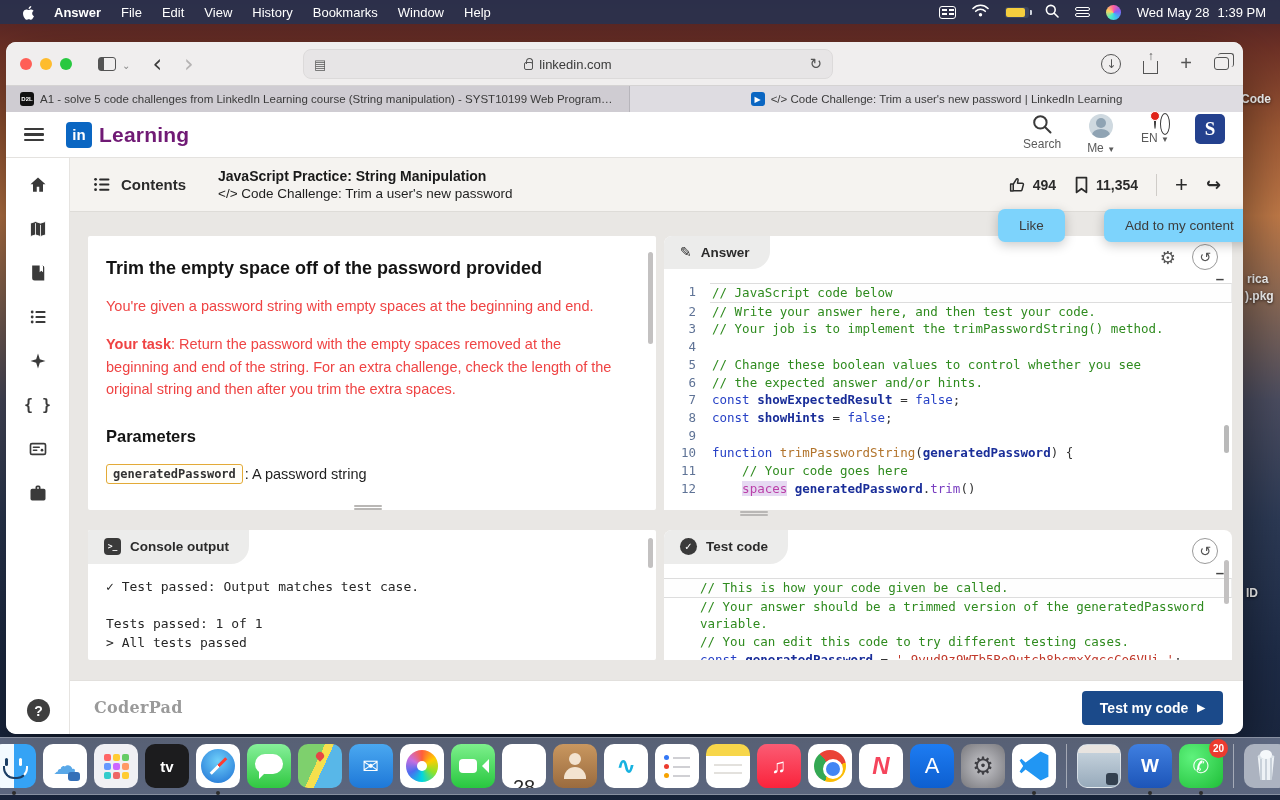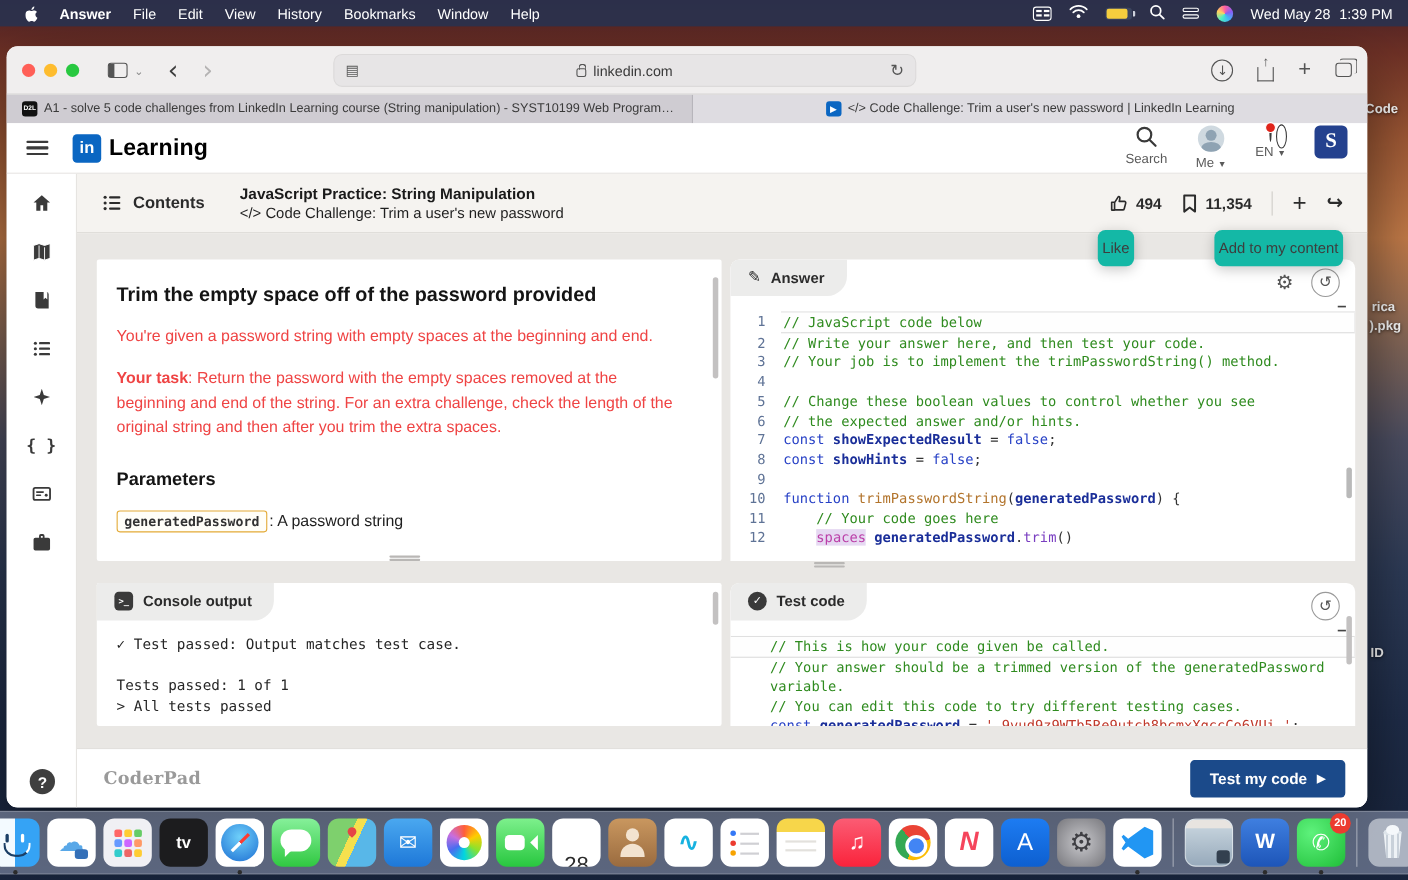--- a/index.html
+++ b/index.html
@@ -59,21 +59,21 @@
   .tab.active{flex:1;background:#dedce1;justify-content:center;}
   .fav{width:14px;height:14px;border-radius:3px;flex:0 0 auto;display:flex;align-items:center;justify-content:center;font-weight:700;}
   .fav.d2l{background:#111;color:#fff;font-size:6px;}
   .fav.lil{background:#0a66c2;color:#fff;font-size:8px;}
   
   .lil-header{height:46px;background:#fff;border-bottom:1px solid #e4e2df;display:flex;align-items:center;padding:0 18px;position:relative;}
   .hamburger{width:20px;height:14px;display:flex;flex-direction:column;justify-content:space-between;margin-right:22px;}
   .hamburger i{height:2.4px;background:#3a3a3a;border-radius:1px;}
   .lil-logo{display:flex;align-items:center;gap:7px;}
   .in-box{width:26px;height:26px;border-radius:4px;background:#0a66c2;color:#fff;font-weight:700;font-size:15px;display:flex;align-items:center;justify-content:center;}
-  .learning-word{color:#000000;font-size:21px;font-weight:600;letter-spacing:.2px;}
+  .learning-word{color:#701a75;font-size:21px;font-weight:600;letter-spacing:.2px;}
   .hdr-right{margin-left:auto;display:flex;align-items:flex-start;gap:26px;}
   .hdr-item{display:flex;flex-direction:column;align-items:center;gap:3px;font-size:12px;color:#5a5a5a;}
   .chev{font-size:8px;color:#5a5a5a;}
   .avatar{width:24px;height:24px;border-radius:50%;background:#cfd9e0;position:relative;overflow:hidden;}
   .avatar::before{content:"";position:absolute;left:7px;top:4px;width:10px;height:10px;border-radius:50%;background:#8fa3b3;}
   .avatar::after{content:"";position:absolute;left:3px;top:15px;width:18px;height:12px;border-radius:50% 50% 0 0;background:#8fa3b3;}
   .globe{width:22px;height:22px;border:1.8px solid #3a3a3a;border-radius:50%;position:relative;}
   .globe::before{content:"";position:absolute;left:0;right:0;top:8px;height:1.8px;background:#3a3a3a;}
   .globe::after{content:"";position:absolute;left:5px;top:-1px;width:8px;height:20px;border:1.8px solid #3a3a3a;border-radius:50%;}
   .red-dot{position:absolute;width:10px;height:10px;background:#e0241a;border-radius:50%;top:-3px;right:-4px;border:1.5px solid #fff;}
@@ -86,21 +86,21 @@
   .contents-btn{display:flex;align-items:center;gap:10px;font-size:15px;font-weight:700;color:#2b2b2b;}
   .toc-title{margin-left:32px;}
   .toc-title .course{font-size:14px;font-weight:700;color:#1a1a1a;}
   .toc-title .lesson{font-size:13.5px;color:#1f1f1f;margin-top:2px;}
   .toc-actions{margin-left:auto;display:flex;align-items:center;gap:18px;color:#2b2b2b;}
   .act{display:flex;align-items:center;gap:7px;font-size:14px;font-weight:700;}
   .v-div{width:1px;height:22px;background:#cfccc8;}
   .act-plus{font-size:22px;font-weight:400;}
   .act-share{font-size:18px;font-family:"DejaVu Sans",sans-serif;}
   
-  .tooltip{position:absolute;top:167px;background:#14b8a6;border-radius:7px;box-shadow:0 3px 12px rgba(0,0,0,.22);padding:9px 4px;font-size:13.5px;color:#3d3d3d;z-index:50;white-space:nowrap;}
+  .tooltip{position:absolute;top:167px;background:#7dd3fc;border-radius:7px;box-shadow:0 3px 12px rgba(0,0,0,.22);padding:9px 21px;font-size:13.5px;color:#3d3d3d;z-index:50;white-space:nowrap;}
   .tt-like{left:992px;}
   .tt-add{left:1098px;}
   
   .workspace{position:absolute;left:64px;right:0;top:170px;bottom:54px;background:#e9e7e4;}
   .panel{position:absolute;background:#fff;border-radius:8px 8px 0 0;overflow:hidden;}
   .p-desc{left:18px;top:24px;width:568px;height:274px;border-radius:2px;}
   .p-console{left:18px;top:318px;width:568px;height:130px;border-radius:2px;}
   .p-answer{left:594px;top:24px;width:568px;height:274px;}
   .p-test{left:594px;top:318px;width:568px;height:130px;}
   .pill{display:inline-flex;align-items:center;gap:9px;background:#ececeb;border-radius:0 0 18px 0;padding:8px 20px 9px 16px;font-size:13.5px;font-weight:700;color:#2b2b2b;}

